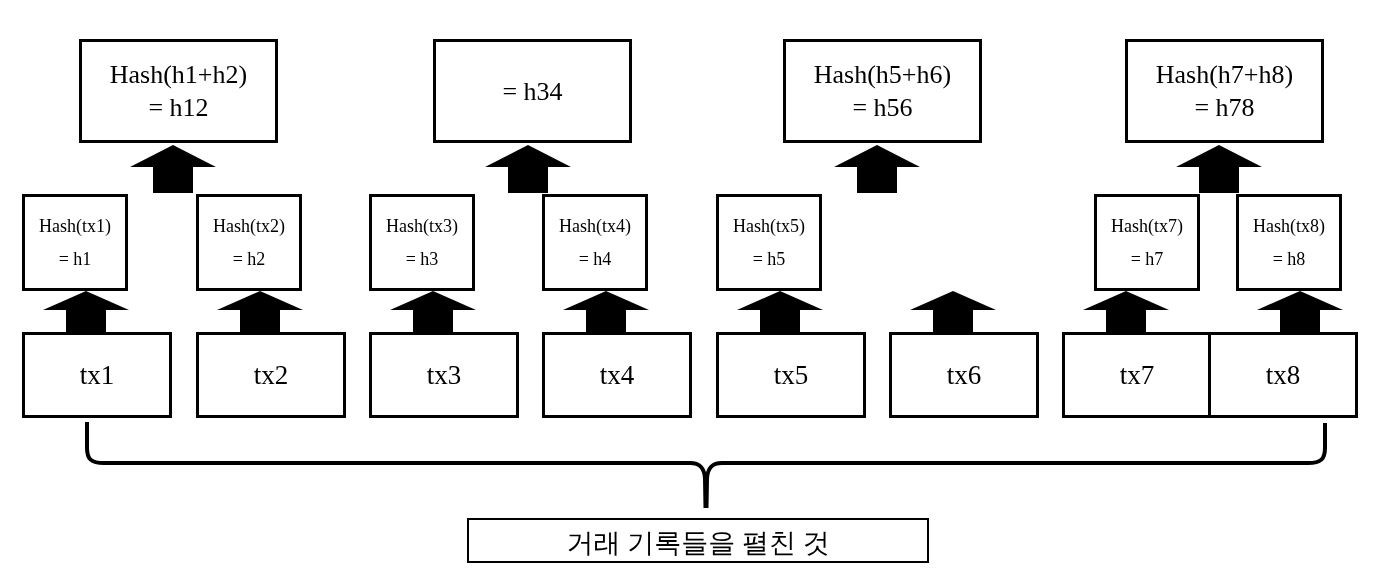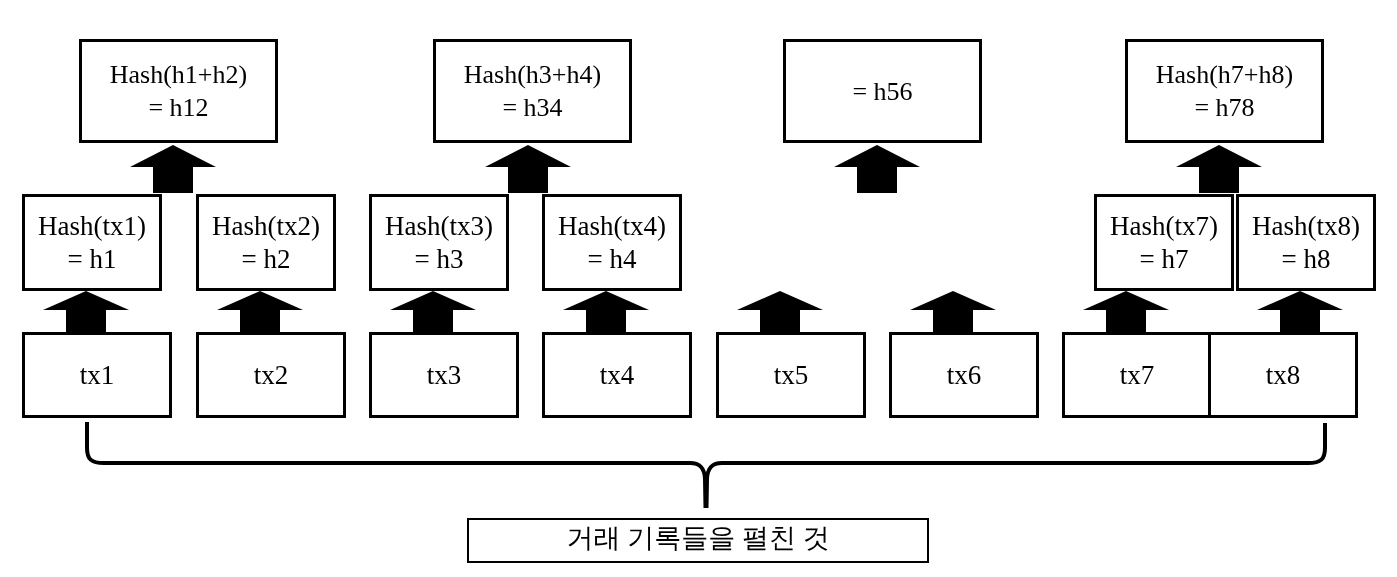--- a/index.html
+++ b/index.html
@@ -28,24 +28,24 @@
     text-align: center;
     line-height: 33px;
   }
   .parent-box {
     width: 199px;
     height: 104px;
     top: 39px;
     font-size: 26px;
   }
   .leaf-box {
-    width: 140px;
+    width: 106px;
     height: 97px;
     top: 194px;
-    font-size: 27px;
+    font-size: 18px;
   }
   .tx-box {
     width: 150px;
     height: 86px;
     top: 332px;
     font-size: 27px;
   }
   .arrow {
     position: absolute;
     width: 86px;
@@ -68,39 +68,39 @@
   .label-box {
     position: absolute;
     box-sizing: border-box;
     left: 467px;
     top: 518px;
     width: 462px;
     height: 45px;
     border: 2px solid #000000;
     background: #ffffff;
     display: flex;
-    align-items: flex-start;
+    align-items: flex-end;
     justify-content: center;
     font-size: 27px;
   }
 </style>
 </head>
 <body>
 
 <div class="canvas">
 
   <div class="box parent-box" style="left:79px">
     <div>Hash(h1+h2)</div>
     <div>= h12</div>
   </div>
   <div class="box parent-box" style="left:433px">
-    <div>Hash(h3+h4)</div>
     <div>= h34</div>
   </div>
   <div class="box parent-box" style="left:783px">
+    <div>Hash(h5+h6)</div>
     <div>= h56</div>
   </div>
   <div class="box parent-box" style="left:1125px">
     <div>Hash(h7+h8)</div>
     <div>= h78</div>
   </div>
 
   <svg class="arrow arrow-lg" style="left:130px" viewBox="0 0 86 48" preserveAspectRatio="none">
       <polygon points="43,0 86,22 63,22 63,48 23,48 23,22 0,22"></polygon>
     </svg>
@@ -122,20 +122,24 @@
     <div>Hash(tx2)</div>
     <div>= h2</div>
   </div>
   <div class="box leaf-box" style="left:369px">
     <div>Hash(tx3)</div>
     <div>= h3</div>
   </div>
   <div class="box leaf-box" style="left:542px">
     <div>Hash(tx4)</div>
     <div>= h4</div>
+  </div>
+  <div class="box leaf-box" style="left:716px">
+    <div>Hash(tx5)</div>
+    <div>= h5</div>
   </div>
   <div class="box leaf-box" style="left:1094px">
     <div>Hash(tx7)</div>
     <div>= h7</div>
   </div>
   <div class="box leaf-box" style="left:1236px">
     <div>Hash(tx8)</div>
     <div>= h8</div>
   </div>
 

